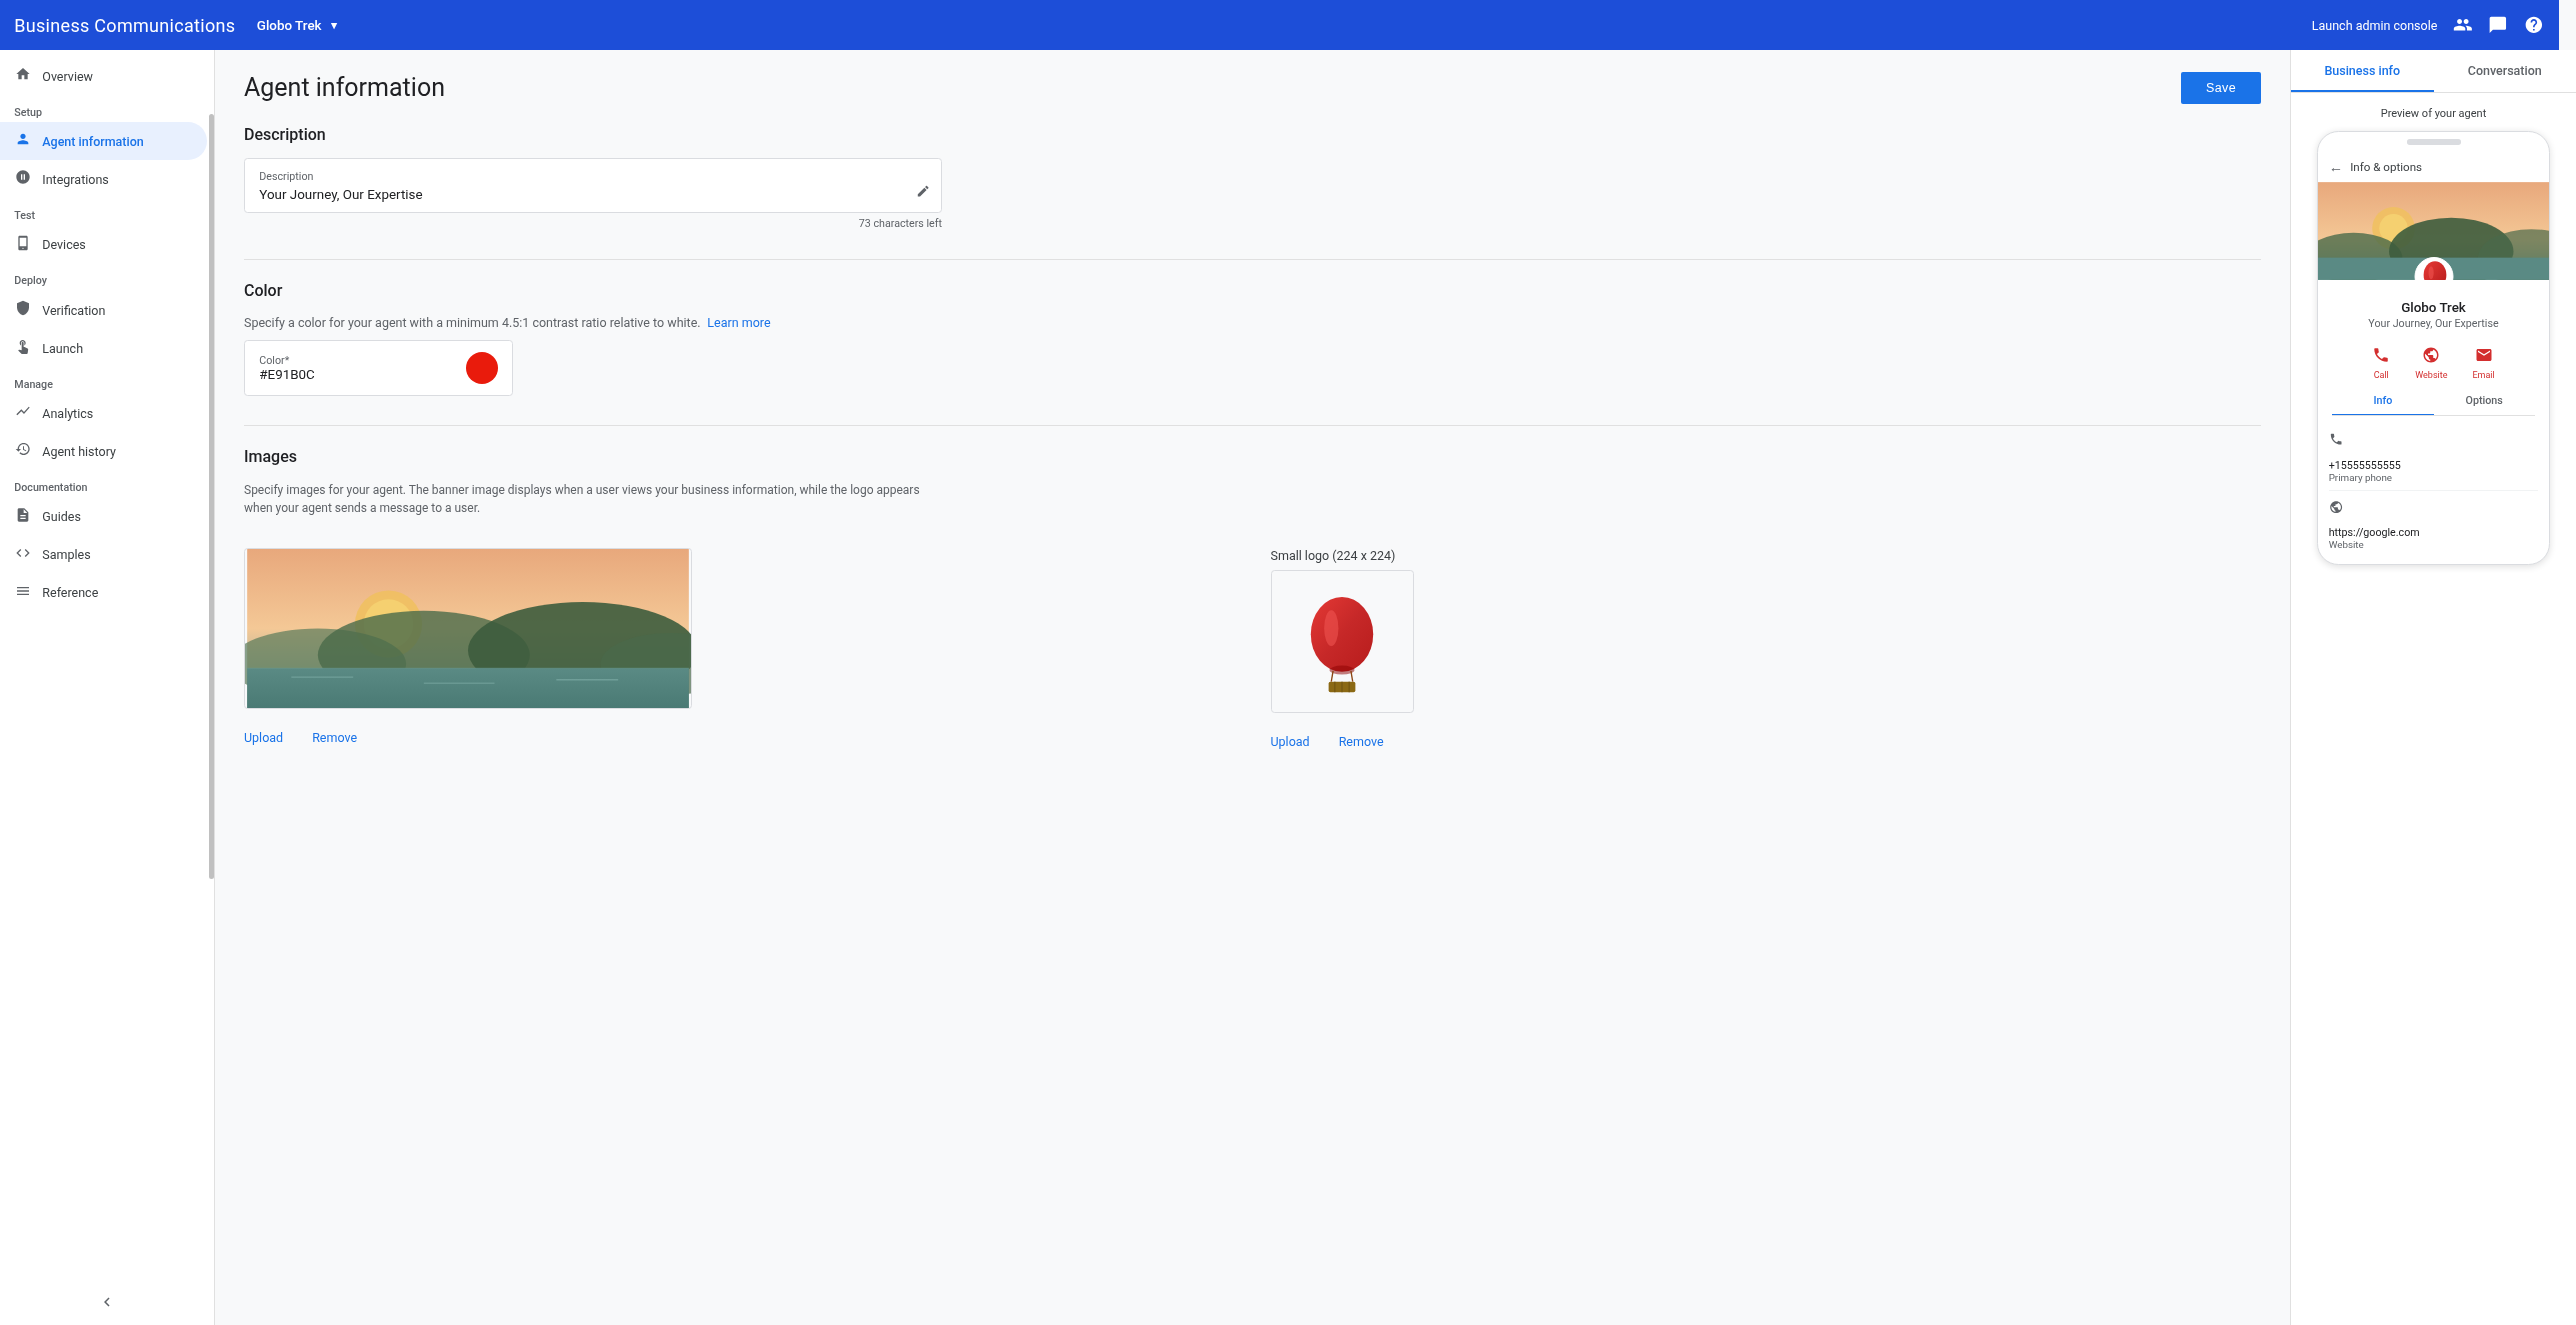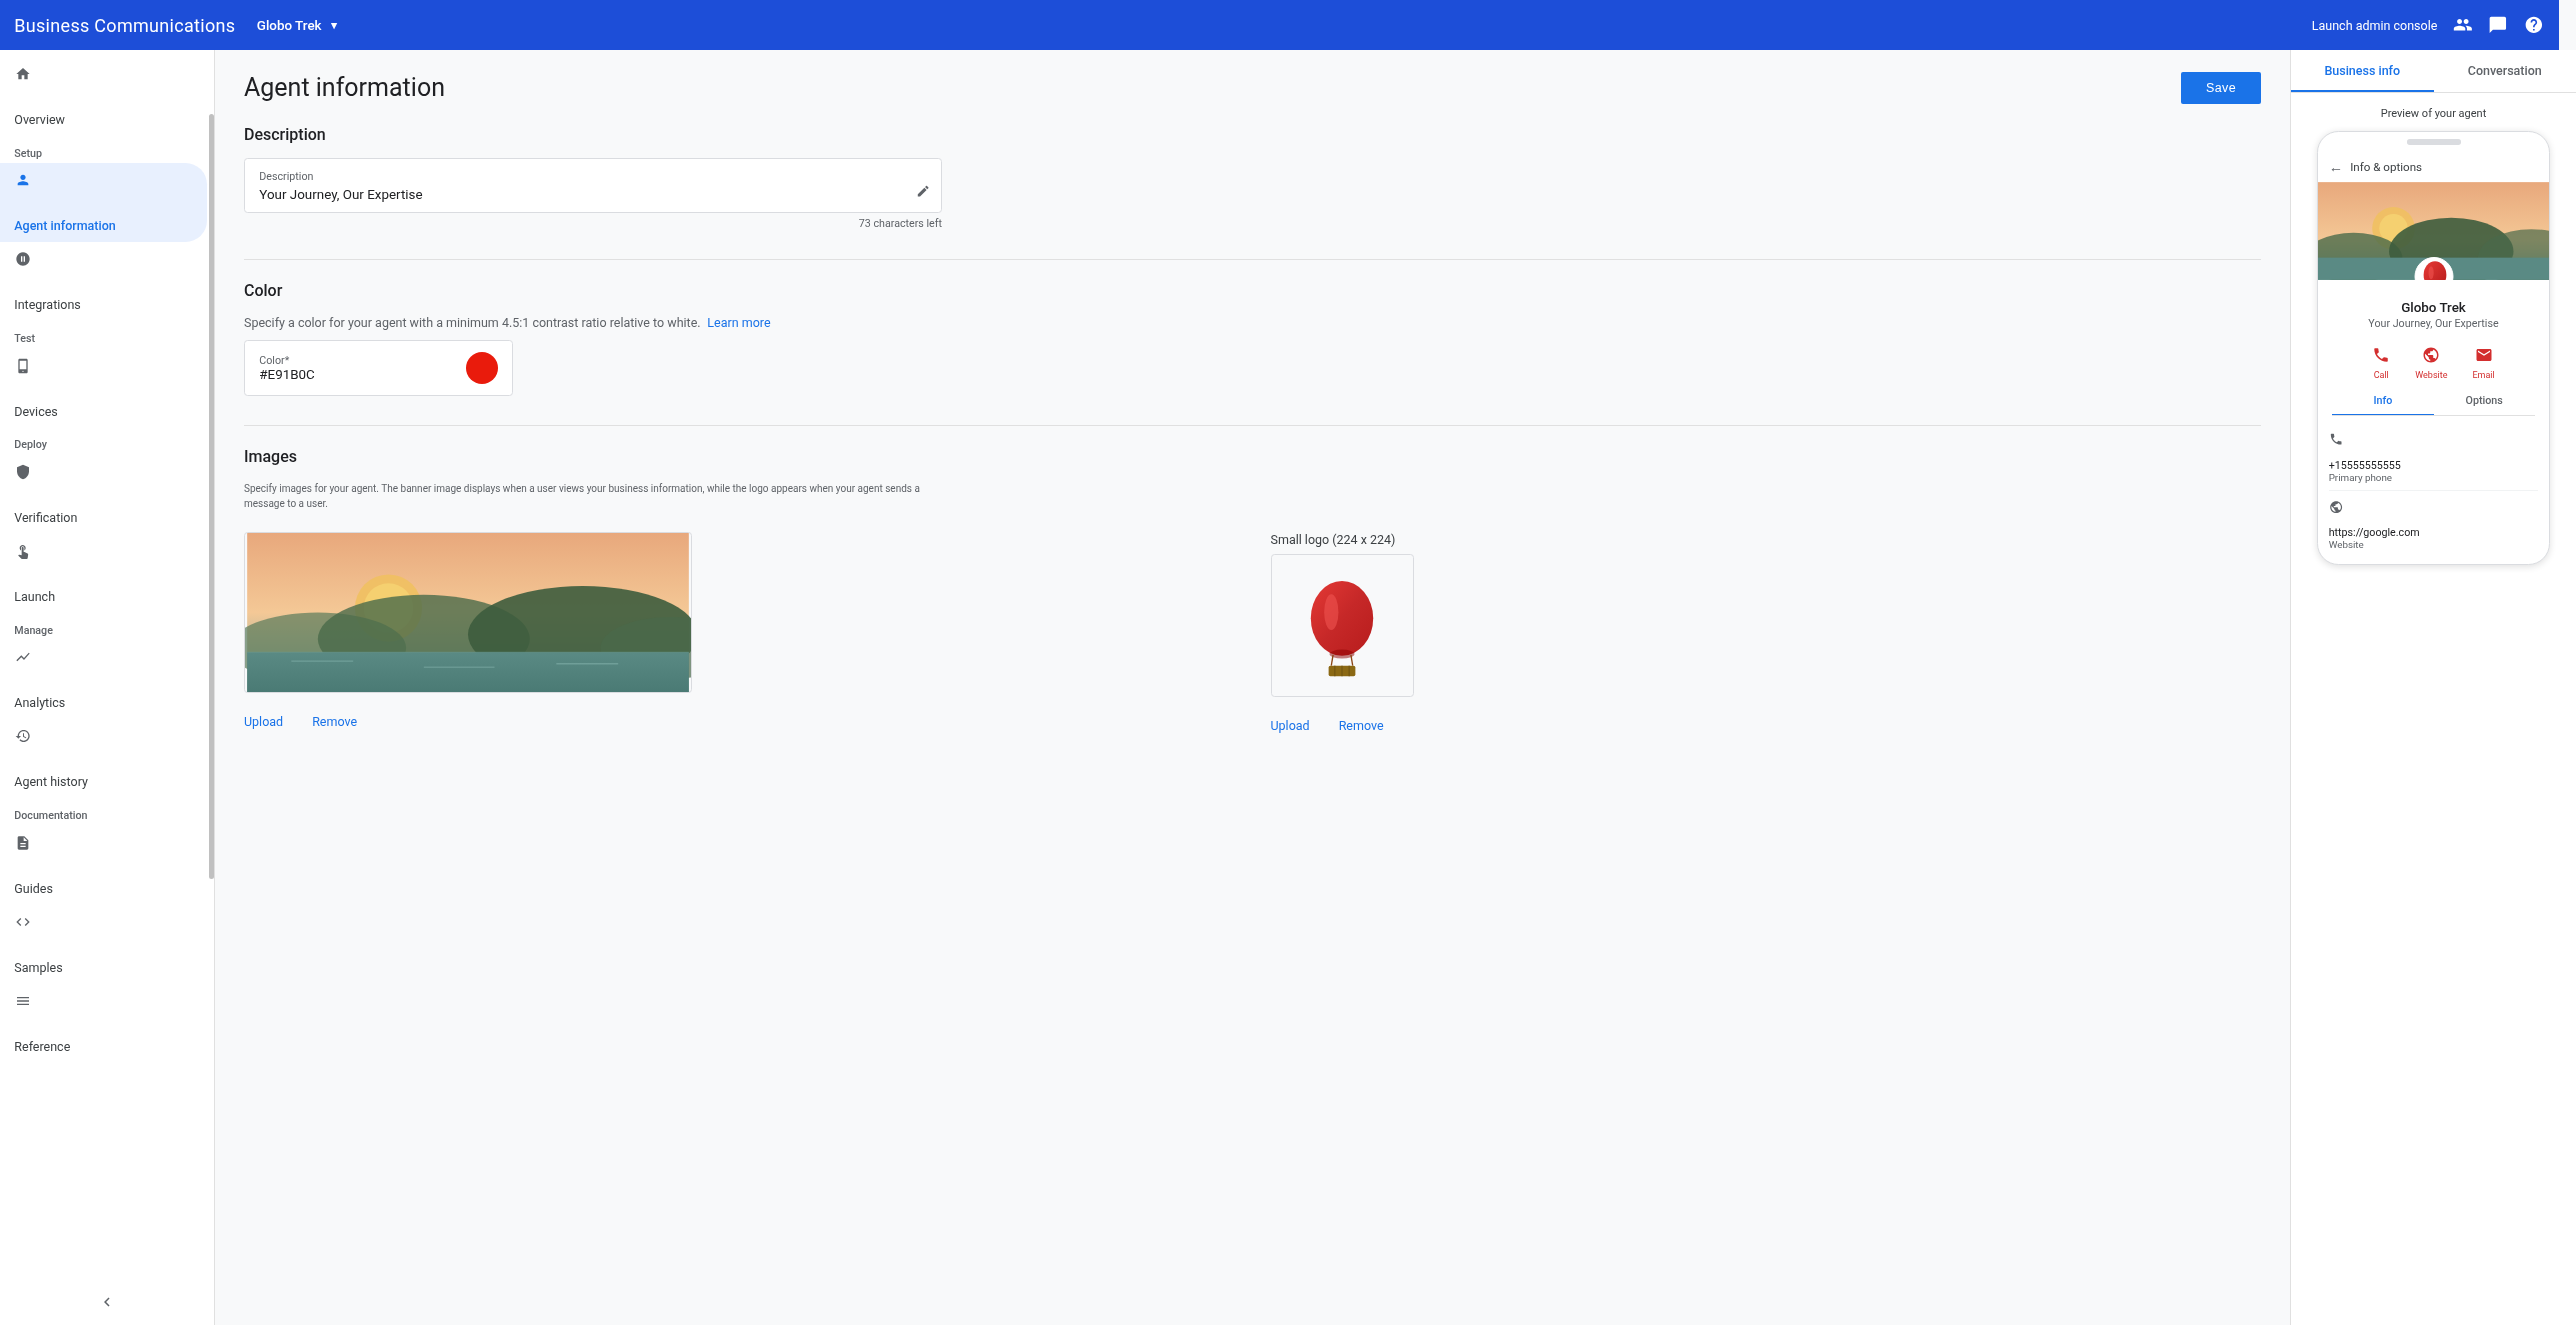--- a/index.html
+++ b/index.html
@@ -49,28 +49,28 @@
     }
     .sidebar-section-label {
       font-size: 10.7px;
       color: #5f6368;
       font-weight: 500;
       padding: 10.7px 14.3px 3.6px 14.3px;
       text-transform: none;
     }
     .sidebar-item {
       display: flex;
-      gap: 26px;
+      align-items: center;
+      gap: 10px;
       padding: 9px 14.3px;
       cursor: pointer;
       color: #3c4043;
       font-size: 12.5px;
       border-radius: 0 21.5px 21.5px 0;
       margin-right: 7.2px;
-      flex-direction: column;
     }
     .sidebar-item.active { background: #e8f0fe; color: #1a73e8; font-weight: 500; }
     .sidebar-item.active .sidebar-icon { color: #1a73e8; }
     .sidebar-icon { font-size: 16px; color: #5f6368; width: 18px; text-align: center; }
     .sidebar-collapse-btn {
       position: absolute;
       bottom: 14.3px;
       left: 0;
       right: 0;
       display: flex;
@@ -149,21 +149,21 @@
     .color-input-label { font-size: 10.7px; color: #5f6368; }
     .color-value { font-size: 13.4px; color: #202124; }
     .color-swatch {
       width: 32px;
       height: 32px;
       border-radius: 50%;
       cursor: pointer;
     }
 
     
-    .images-subtitle { font-size: 10px; color: #5f6368; margin-bottom: 21px; line-height: 1.5; max-width: 698px; }
+    .images-subtitle { font-size: 12px; color: #5f6368; margin-bottom: 31px; line-height: 1.5; max-width: 698px; }
     .images-grid { display: flex; gap: 36px; flex-wrap: wrap; }
     .image-upload-section { flex: 1; min-width: 179px; }
     .image-label { font-size: 12.5px; color: #3c4043; margin-bottom: 7.2px; }
     .image-preview {
       width: 100%;
       max-width: 448px;
       height: 161px;
       border: 0.9px solid #dadce0;
       border-radius: 3.6px;
       overflow: hidden;

